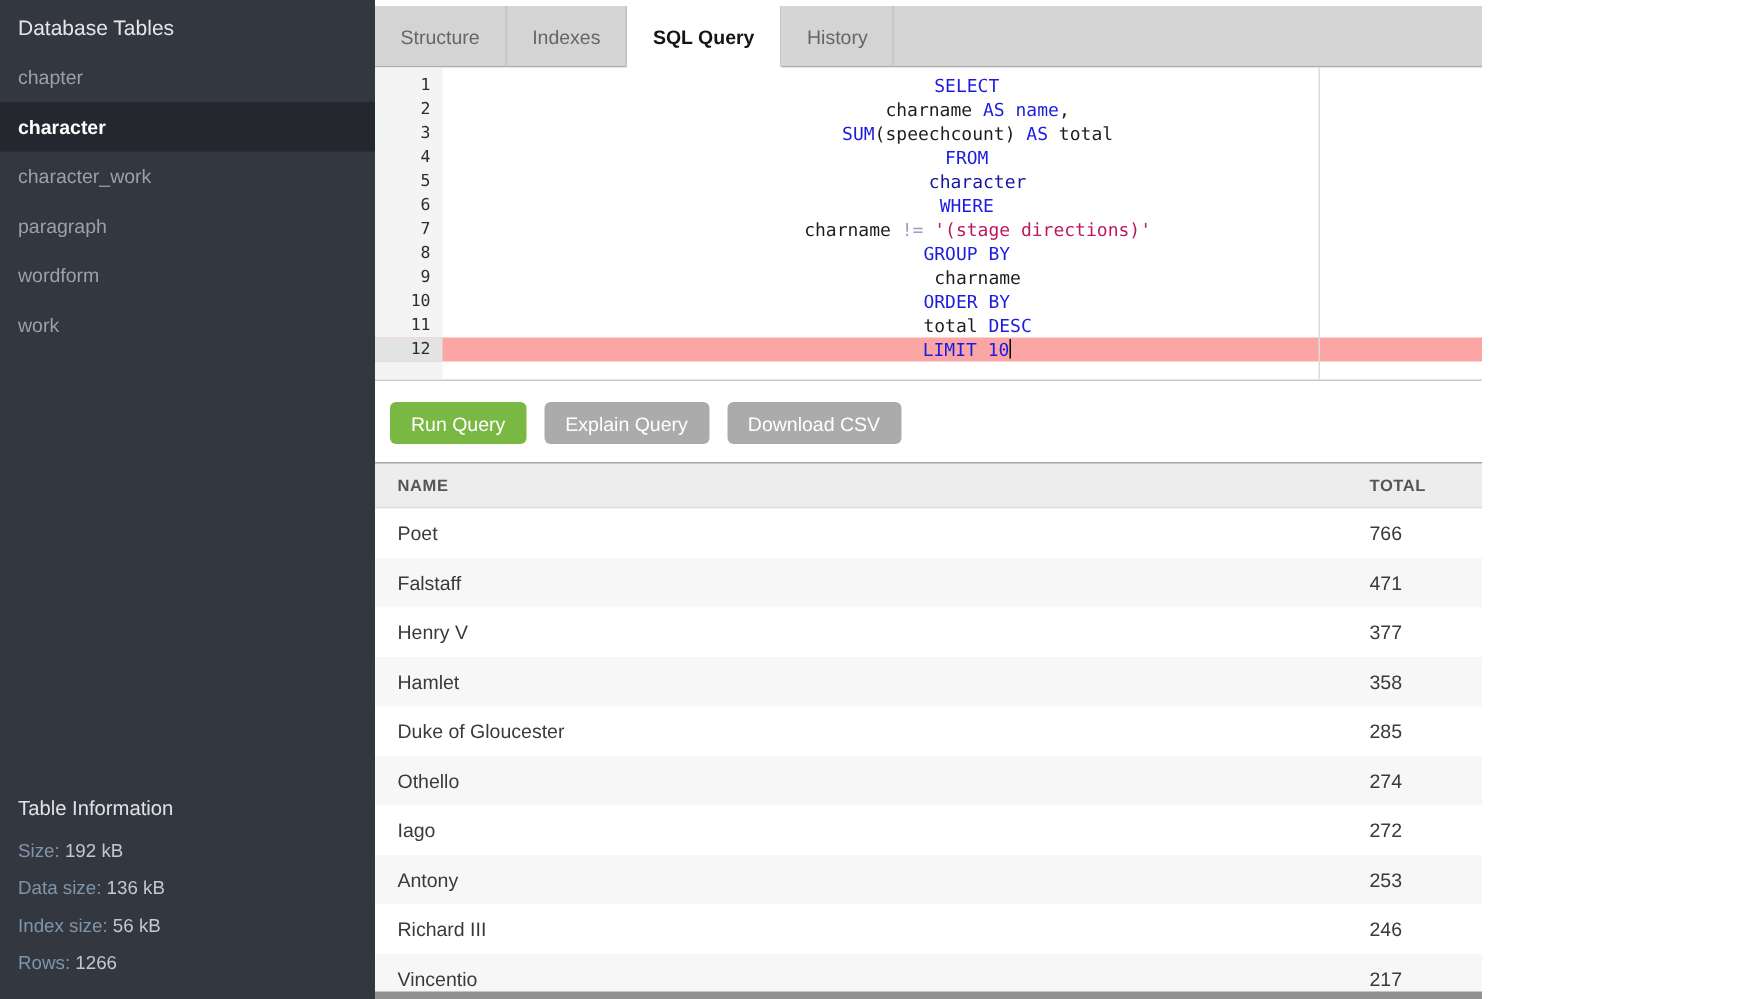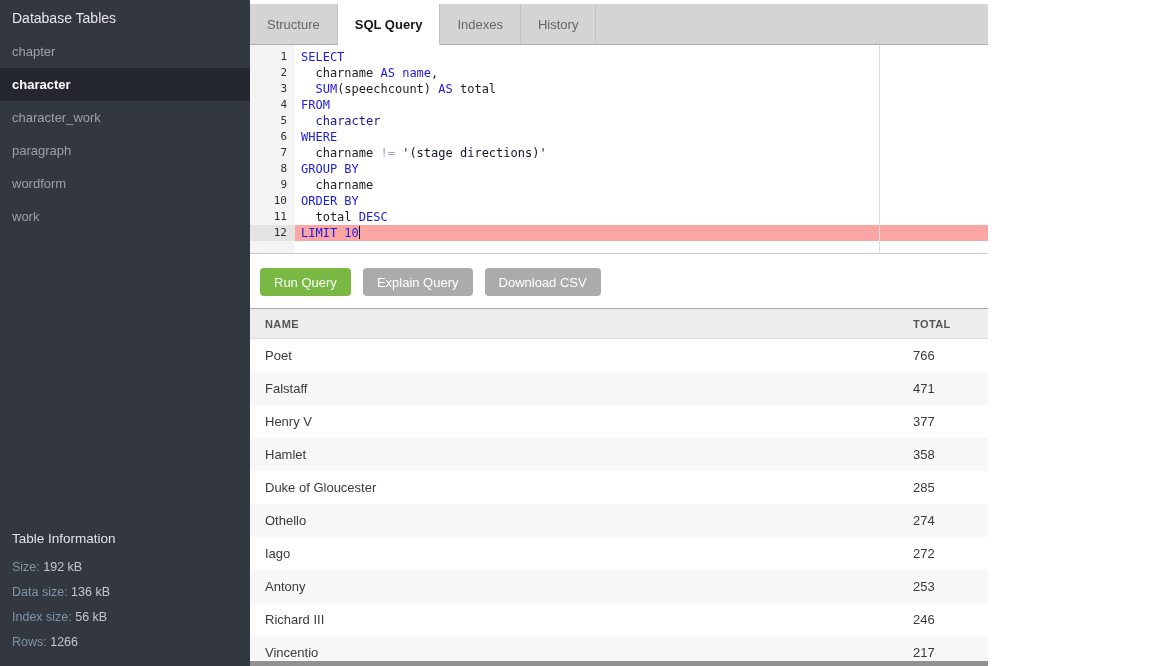--- a/index.html
+++ b/index.html
@@ -29,24 +29,24 @@
   .tab-filler { flex:1; background:#d4d4d4; border-bottom:1px solid #aeaeae; }
 
   
   .editor { height:209px; flex-shrink:0; position:relative; border-bottom:1px solid #c9c9c9; overflow:hidden; background:#fff; }
   .gutter-bg { position:absolute; left:0; top:0; bottom:0; width:45px; background:#f4f4f4; z-index:0; }
   .code-rows { position:relative; z-index:1; padding-top:4px; }
   .code-row { display:flex; height:16px; line-height:16px; font-family:"DejaVu Sans Mono", monospace; font-size:12px; }
   .code-row.current { background:#fca5a5; }
   .code-row.current .ln { background:#e3e3e3; }
   .ln { width:45px; flex-shrink:0; text-align:right; padding-right:8px; color:#2e2e2e; font-size:11px; }
-  .code { flex:1; padding-left:6px; white-space:pre; color:#1d1d1d; }
+  .code { flex:1; padding-left:6px; white-space:pre; color:#1d1d1d;text-align:center; }
   .tok-kw  { color:#1c1ce0; }
   .tok-table { color:#15159e; }
-  .tok-str { color:#0f172a; }
+  .tok-str { color:#be185d; }
   .tok-op  { color:#97a0c4; }
   .tok-num { color:#1c1ce0; }
   .tok-plain { color:#1d1d1d; }
   .cursor { display:inline-block; width:1px; height:13px; background:#000; vertical-align:-2px; }
   .editor-divider { position:absolute; left:629px; top:0; bottom:0; width:1px; background:#dcdcdc; z-index:2; }
 
   
   .toolbar { height:54px; padding:14px 10px 12px; display:flex; gap:12px; flex-shrink:0; }
   .btn { height:28px; padding:0 14px; border:none; border-radius:4px; font-size:13px; color:#fff; display:flex; align-items:center; cursor:pointer; font-family:"Liberation Sans", sans-serif; }
   .btn-primary { background:#78b843; }
@@ -86,22 +86,22 @@
           <div class="sb-info-row"><span class="sb-info-label">Index size: </span><span class="sb-info-value">56 kB</span></div>
           <div class="sb-info-row"><span class="sb-info-label">Rows: </span><span class="sb-info-value">1266</span></div>
         </div>
     </div>
   </div>
 
   <div class="main">
 
     <div class="tabbar">
         <div class="tab">Structure</div>
+        <div class="tab">Indexes</div>
         <div class="tab active">SQL Query</div>
-        <div class="tab">Indexes</div>
         <div class="tab">History</div>
         <div class="tab-filler"></div>
       </div>
 
     <div class="editor">
       <div class="gutter-bg"></div>
       <div class="code-rows">
           <div class="code-row">
             <div class="ln">1</div>
             <div class="code"><span class="tok-kw">SELECT</span></div>

